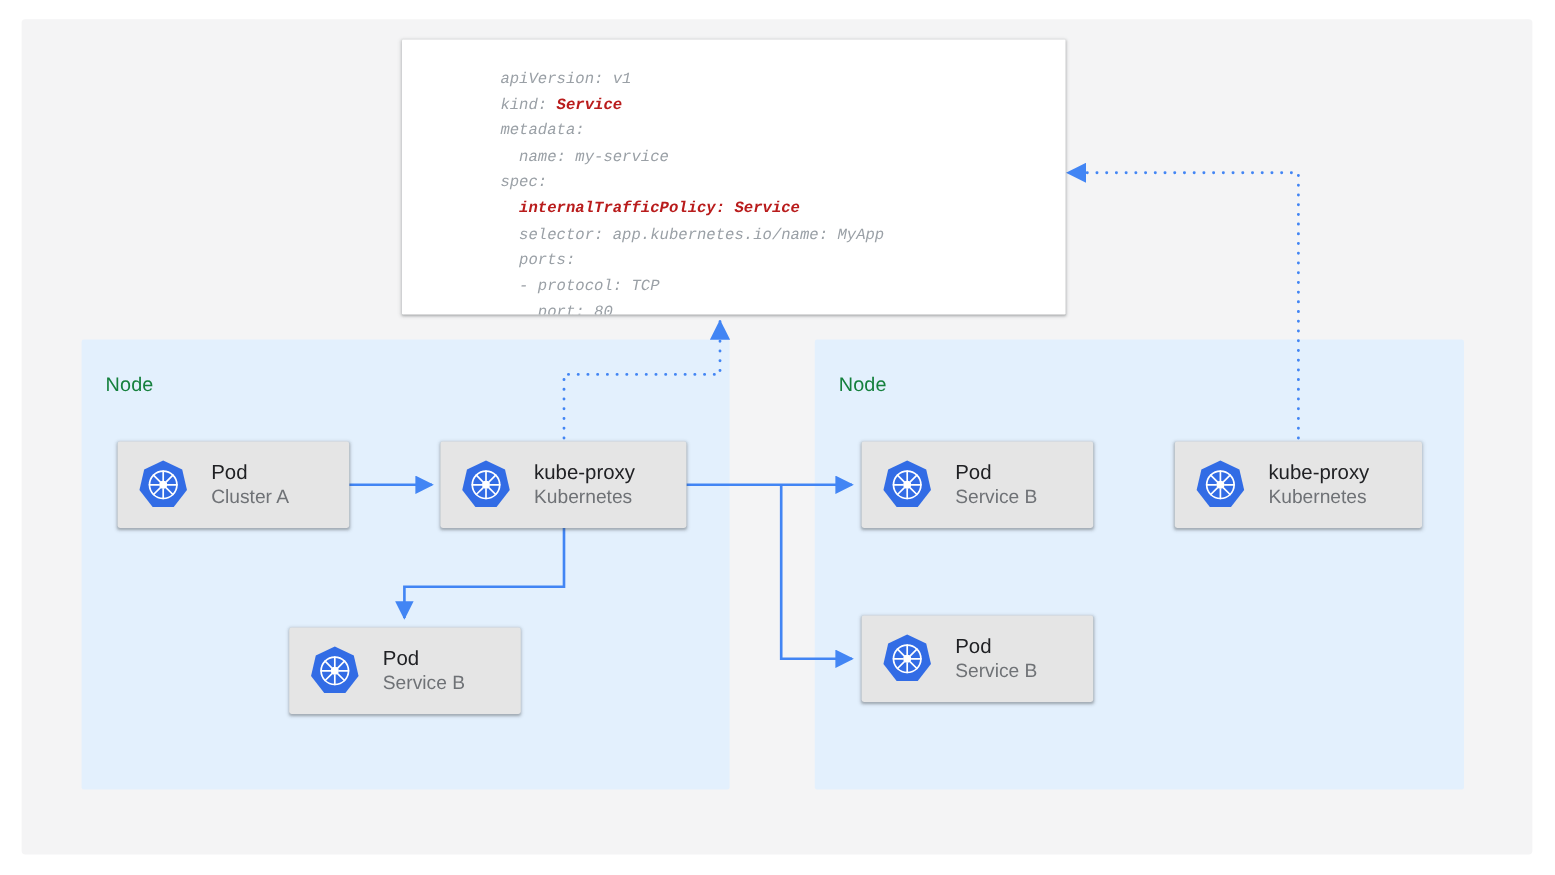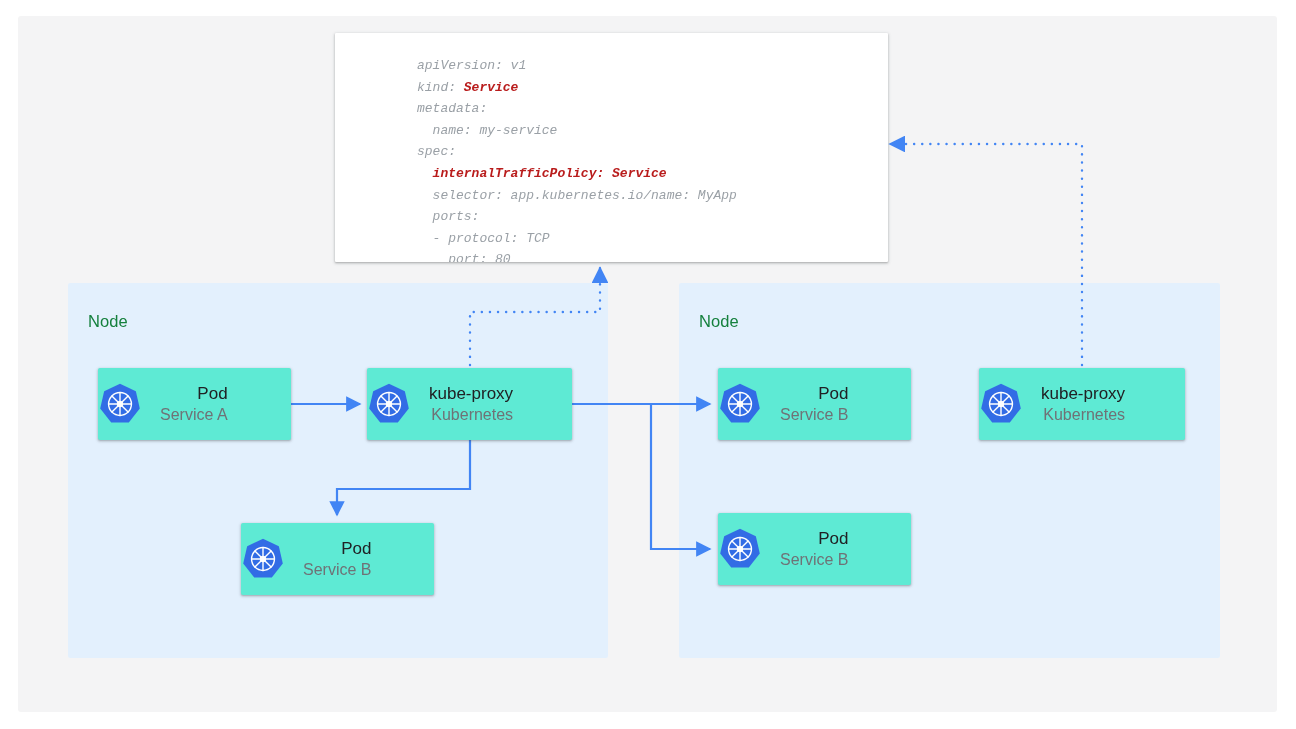--- a/index.html
+++ b/index.html
@@ -45,26 +45,26 @@
     left: 20px; top: 13px;
     font-size: 16.5px;
     color: #15803d;
     letter-spacing: .1px;
     white-space: nowrap;
     margin-top: 16px;
   }
   
   .card {
     position: absolute;
-    background: #5eead4;
+    background: #e5e5e5;
     border-radius: 2px;
     box-shadow: 0 1px 2px rgba(60,64,67,.30), 0 1px 3px 1px rgba(60,64,67,.12);
     display: flex;
     align-items: center;
-    text-align: right;
+    padding-left: 16px;
   }
   .card .k8s-logo {
     flex: 0 0 auto;
     width: 44px; height: 44px;
     display: block;
   }
   .card .card-text {
     margin-left: 18px;
     display: flex;
     flex-direction: column;
@@ -175,21 +175,21 @@
         <line x1="24" y1="50" x2="42" y2="50"></line>
         <line x1="58" y1="50" x2="76" y2="50"></line>
         <line x1="31.6" y1="31.6" x2="44.3" y2="44.3"></line>
         <line x1="55.7" y1="55.7" x2="68.4" y2="68.4"></line>
         <line x1="68.4" y1="31.6" x2="55.7" y2="44.3"></line>
         <line x1="44.3" y1="55.7" x2="31.6" y2="68.4"></line>
       </g>
     </svg>
     <div class="card-text">
       <span class="card-title">Pod</span>
-      <span class="card-sub">Service A</span>
+      <span class="card-sub">Cluster A</span>
     </div>
   </div>
 
   <div class="card" id="card-kube-proxy-l">
     <svg class="k8s-logo" viewBox="0 0 100 100">
       <path d="M50 4 L86 21 L95 60 L70 92 L30 92 L5 60 L14 21 Z" fill="#326ce5"></path>
       <g fill="none" stroke="#ffffff" stroke-width="3.2" stroke-linecap="round">
         <circle cx="50" cy="50" r="26"></circle>
         <circle cx="50" cy="50" r="7.5" fill="#ffffff" stroke="none"></circle>
         <line x1="50" y1="24" x2="50" y2="42"></line>

